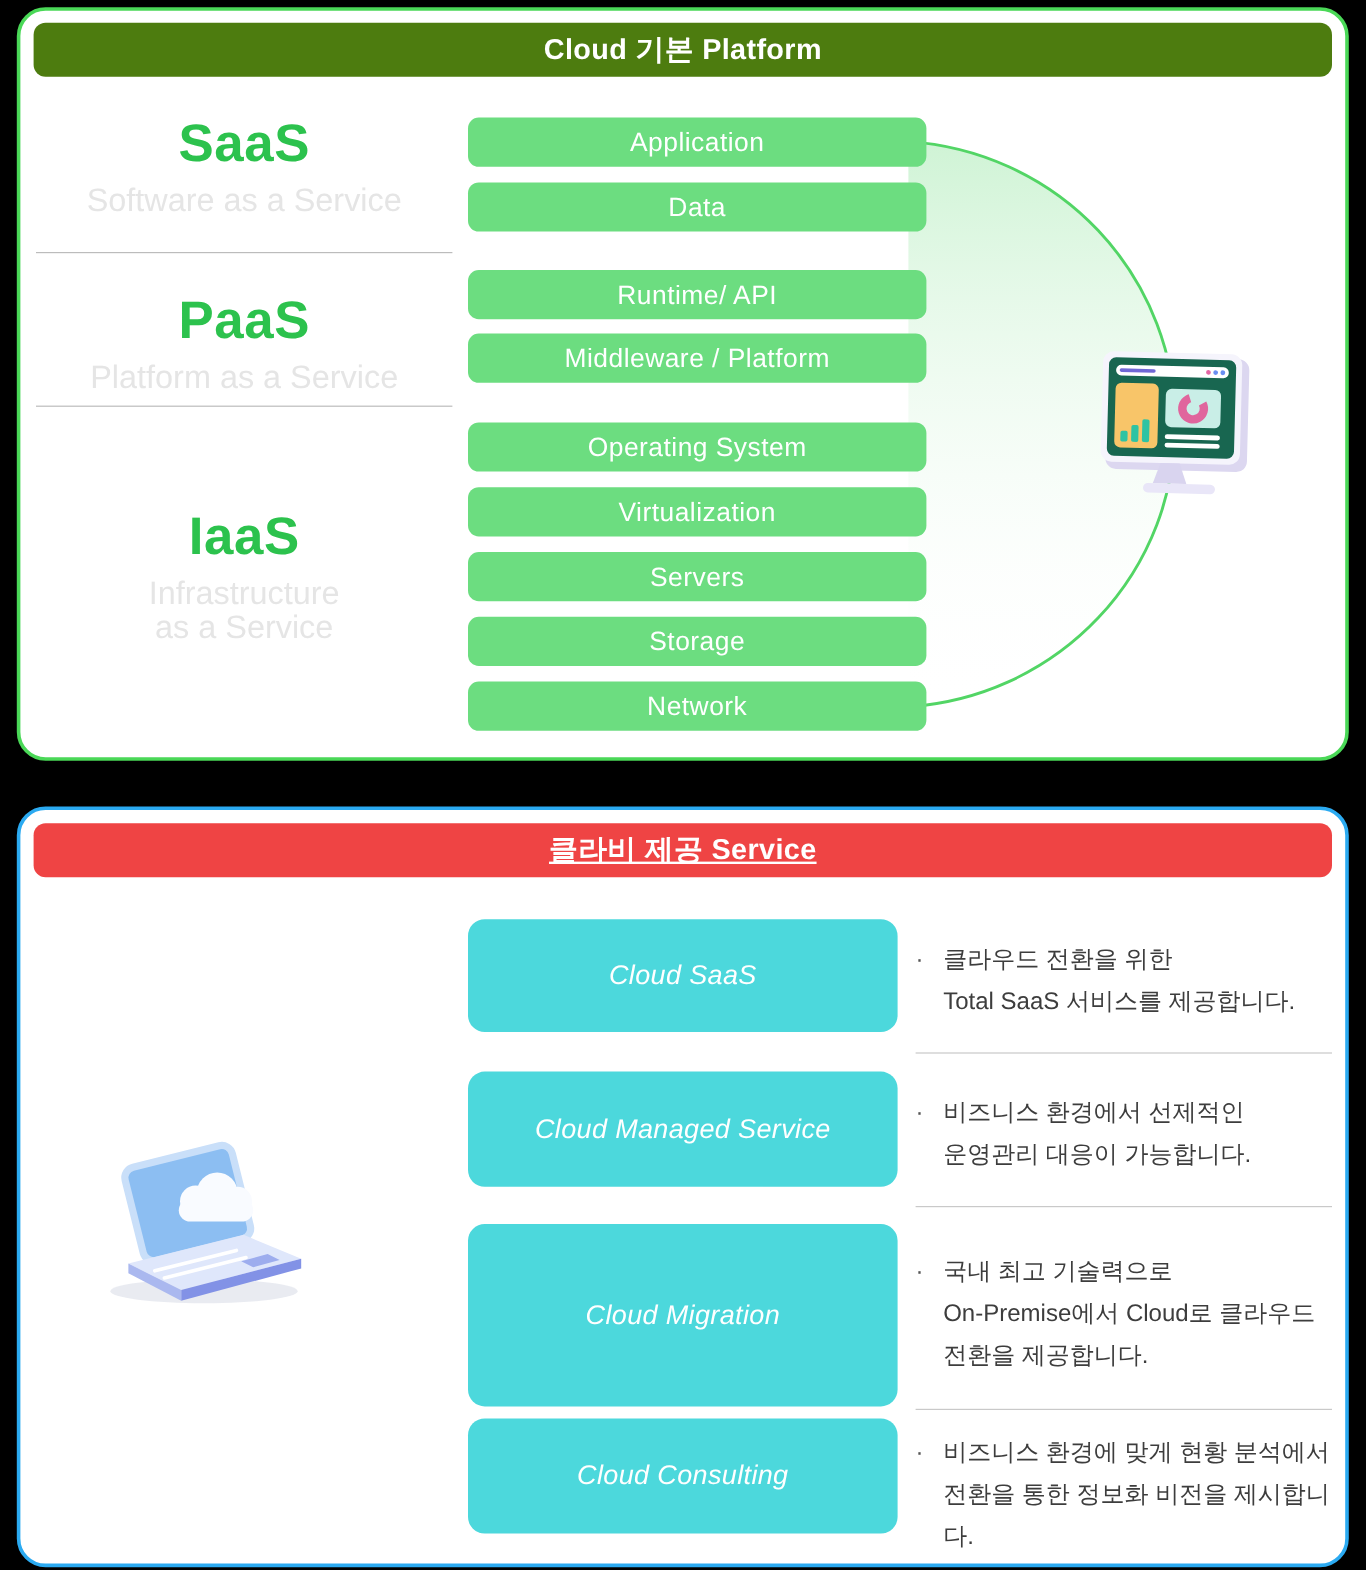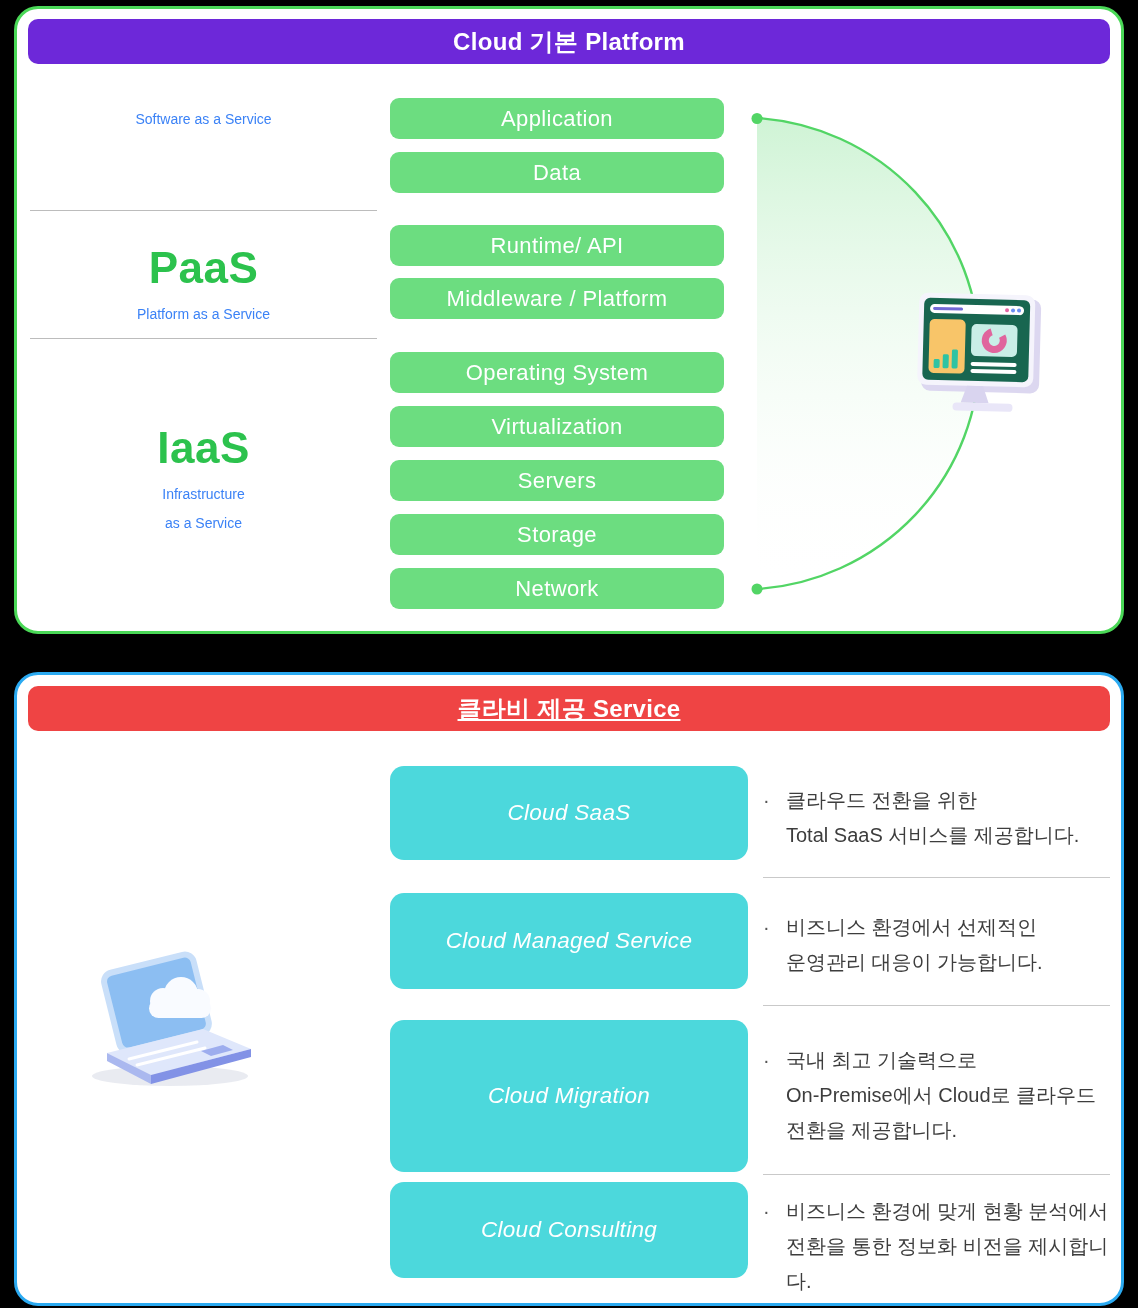--- a/index.html
+++ b/index.html
@@ -7,28 +7,28 @@
     position:relative;width:1138px;height:1308px;background:#000;overflow:hidden;
     font-family:"Liberation Sans","DejaVu Sans",sans-serif;
   }
   .card{position:absolute;left:14px;width:1104px;background:#fff;border-radius:24px;}
   #platform-card{top:6px;height:622px;border:3px solid #4ad857;}
   #service-card{top:672px;height:628px;border:3px solid #2baaf1;}
   .header-bar{
     position:absolute;left:28px;width:1082px;height:45px;border-radius:10px;
     color:#fff;font-size:24px;font-weight:700;text-align:center;line-height:45px;letter-spacing:.3px;
   }
-  #platform-header{top:19px;background:#6d28d9;}
+  #platform-header{top:19px;background:#4d7c0f;}
   #service-header{top:686px;background:#ef4444;text-decoration:underline;}
   .cat{position:absolute;left:30px;width:347px;text-align:center;}
   .cat-name{font-size:44px;font-weight:800;color:#2cc24d;line-height:48px;letter-spacing:.5px;}
-  .cat-sub{font-size:14px;color:#3b82f6;line-height:29px;}
+  .cat-sub{font-size:27px;color:#e5e5e5;line-height:29px;}
   .h-divider{position:absolute;height:1px;background:#bcbcbc;}
   .stack-bar{
-    position:absolute;left:390px;width:334px;height:41px;border-radius:9px;background:#6cdd80;
+    position:absolute;left:390px;width:382px;height:41px;border-radius:9px;background:#6cdd80;
     color:#fff;font-size:22px;font-weight:500;text-align:center;line-height:41px;letter-spacing:.4px;
   }
   .svc-btn{
     position:absolute;left:390px;width:358px;border-radius:14px;background:#4cd8dc;
     color:#fff;font-size:22.5px;font-weight:500;text-align:center;
     display:flex;align-items:center;justify-content:center;letter-spacing:.3px;font-style:italic;
   }
   .desc{position:absolute;left:763px;width:360px;color:#3d3d3d;font-size:20px;line-height:35px;}
   .desc .bullet{position:absolute;left:0;top:0;width:16px;color:#555;font-size:20px;}
   .desc .lines{margin-left:23px;}
@@ -60,20 +60,21 @@
     <circle cx="757" cy="118.5" r="5.5" fill="#52d565"></circle>
     <circle cx="757" cy="589" r="5.5" fill="#52d565"></circle>
 
     <path d="M378,784 A239,237 0 0 0 378,1257 Z" fill="url(#gw2)"></path>
     <path d="M378,784 A239,237 0 0 0 378,1257" fill="none" stroke="#3bd0d5" stroke-width="2.4"></path>
     <circle cx="378" cy="784" r="6" fill="#3bd0d5"></circle>
     <circle cx="378" cy="1257" r="6" fill="#3bd0d5"></circle>
   </svg>
 
   <div class="cat" style="top:96px">
+    <div class="cat-name">SaaS</div>
     <div class="cat-sub" style="margin-top:9px">Software as a Service</div>
   </div>
   <div class="h-divider" style="left:30px;top:210px;width:347px"></div>
 
   <div class="cat" style="top:244px">
     <div class="cat-name">PaaS</div>
     <div class="cat-sub" style="margin-top:8px">Platform as a Service</div>
   </div>
   <div class="h-divider" style="left:30px;top:338px;width:347px"></div>
 

